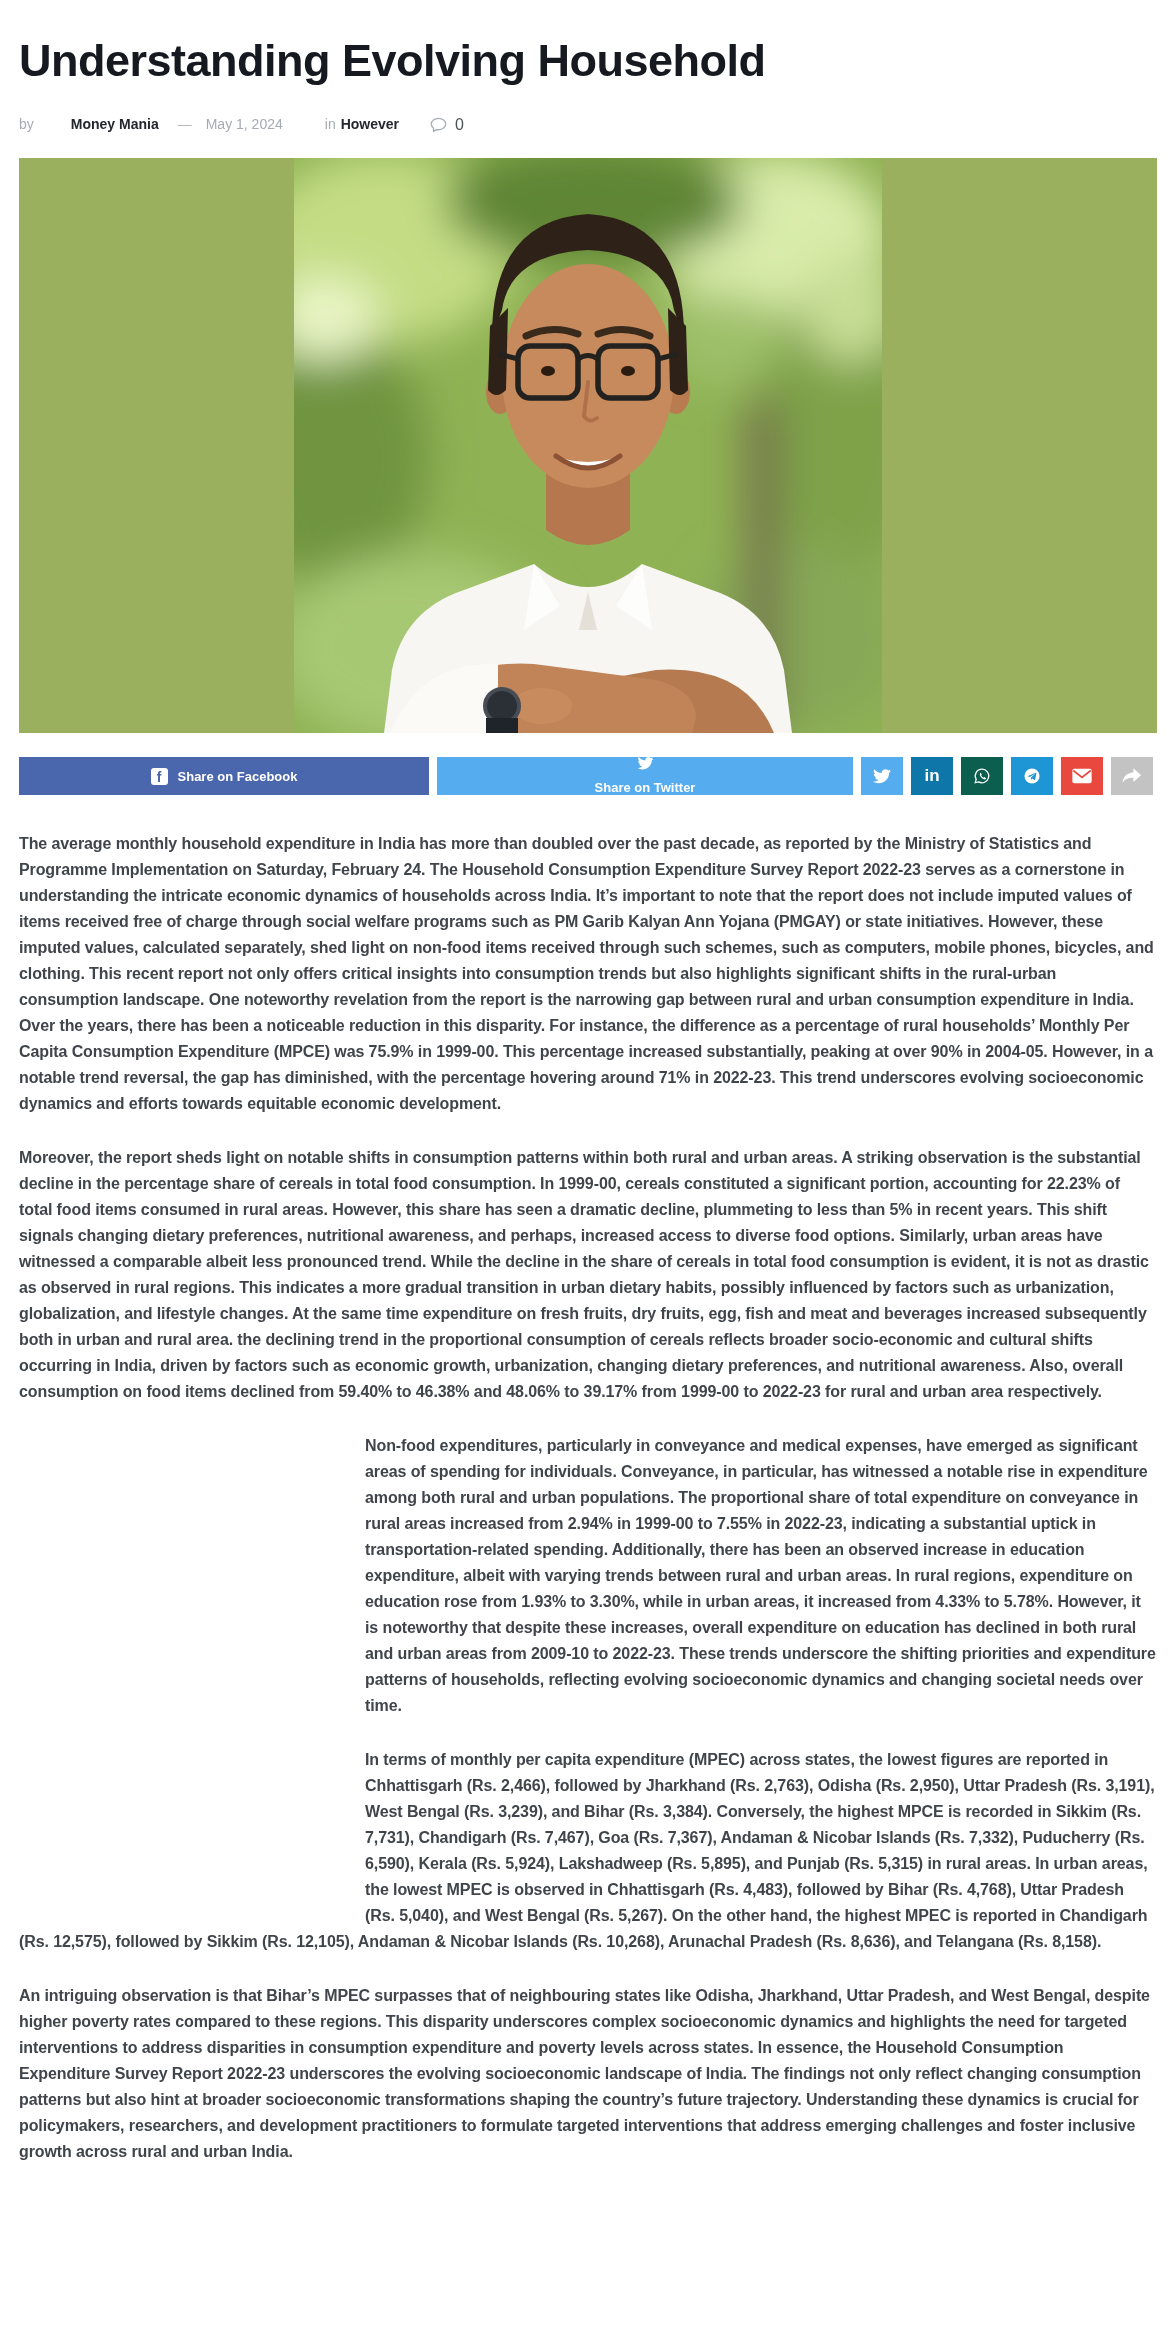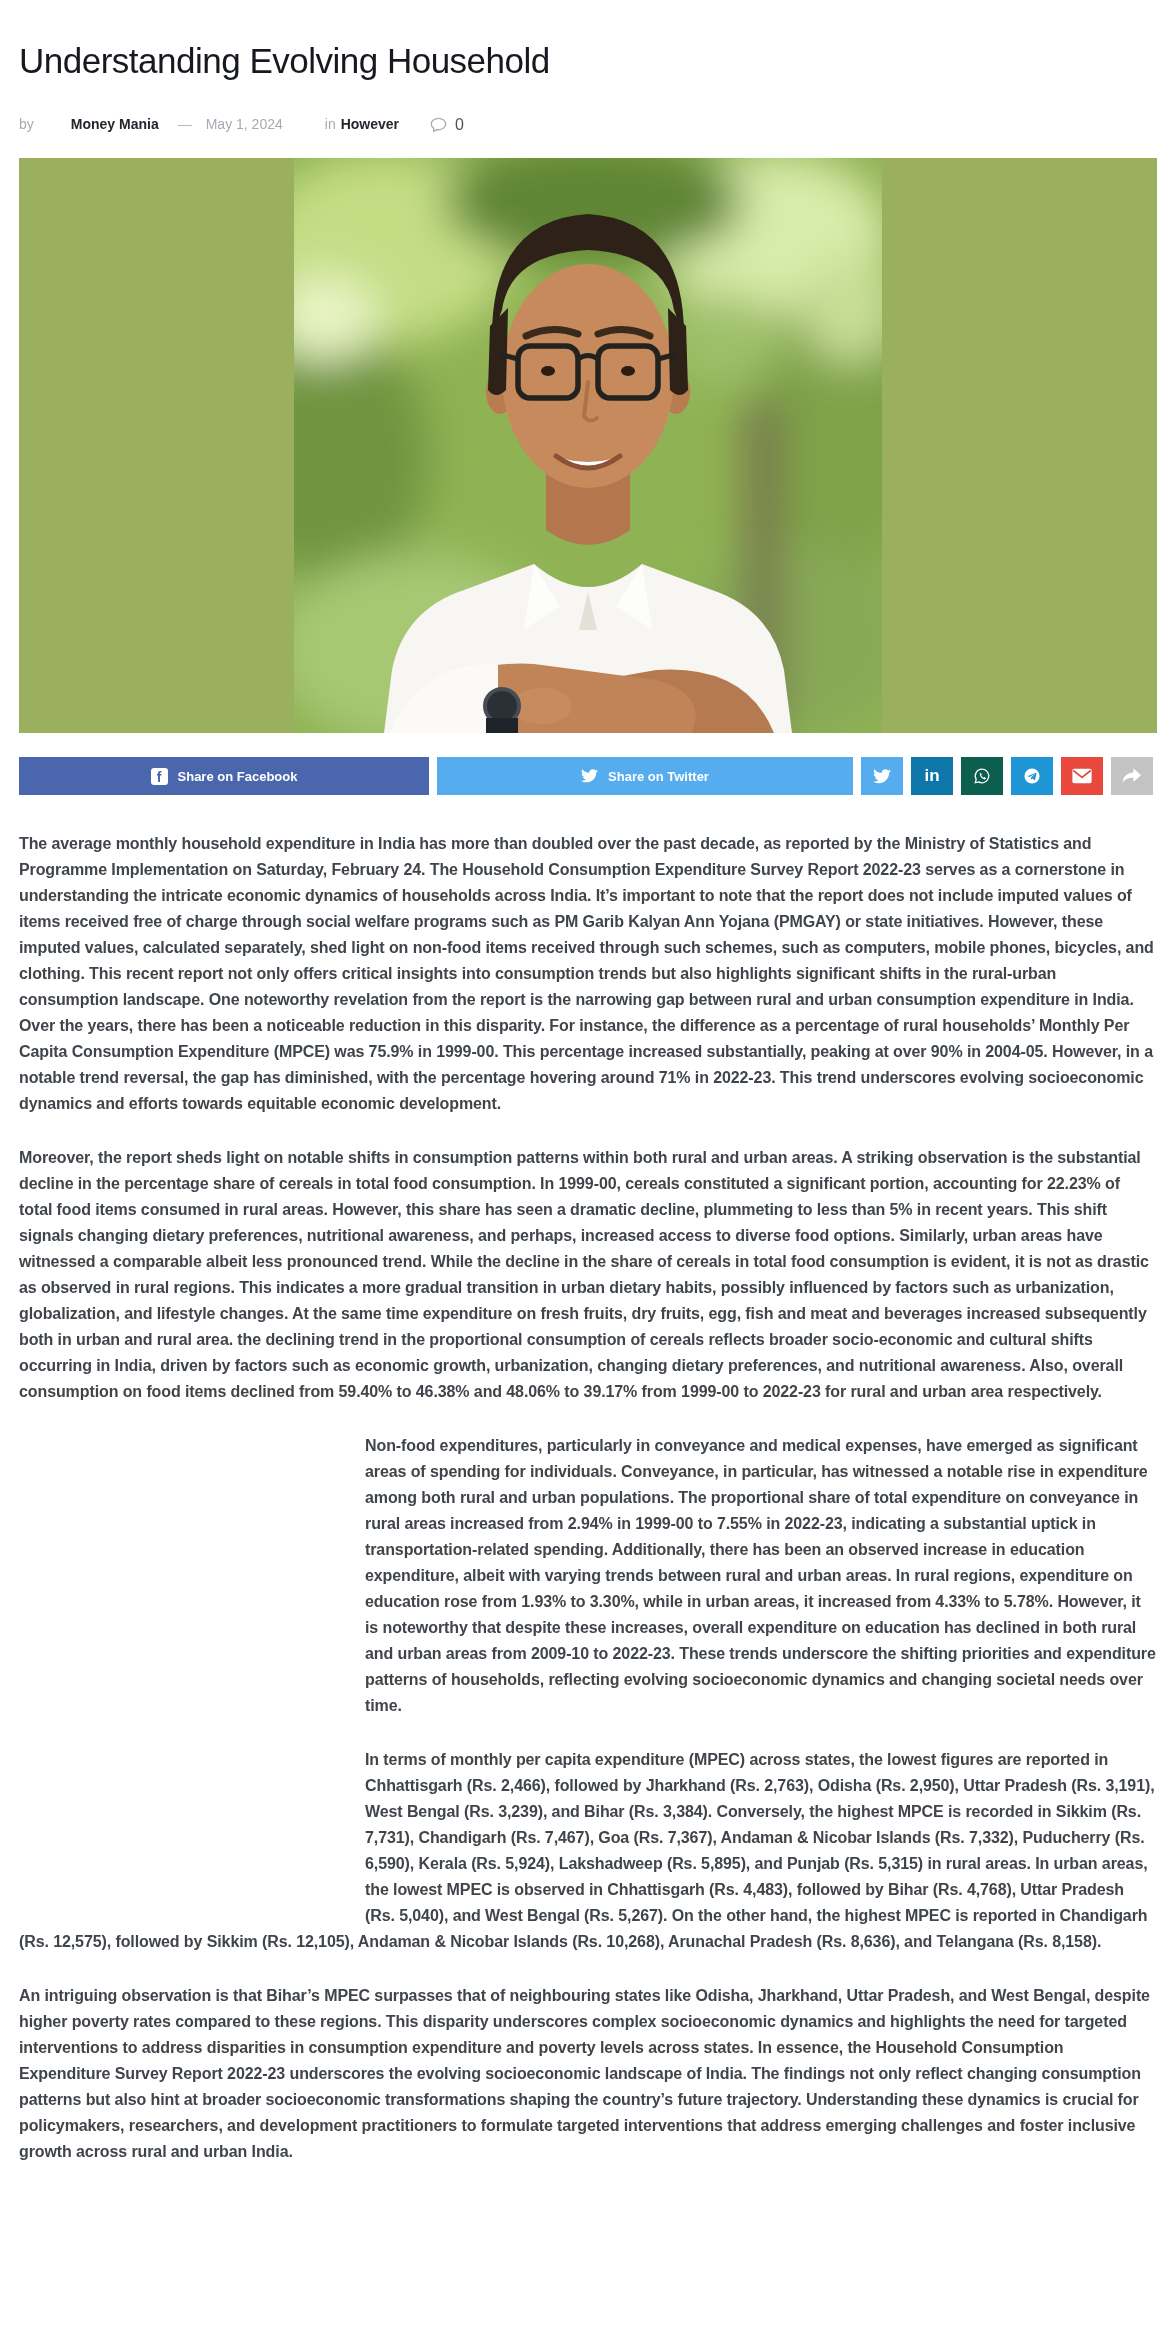--- a/index.html
+++ b/index.html
@@ -6,21 +6,21 @@
   html,body { background:#ffffff; }
   body {
     width: 1176px; height: 2345px; overflow: hidden; margin: 0 auto;
     font-family: "Liberation Sans", sans-serif;
   }
   .page { padding: 0 19px; }
 
   
   h1.post-title {
     margin: 30px 0 0;
-    font-size: 35px; line-height: 62px; font-weight: 400;
+    font-size: 45px; line-height: 62px; font-weight: 700;
     color: #16191f; letter-spacing: -0.5px;
   }
   h1.post-title span { display: block; }
 
   
   .byline {
     margin-top: 24px;
     display: flex; align-items: flex-start;
     font-size: 14px; color: #a6abb2;
   }
@@ -40,21 +40,21 @@
   .hero svg { display:block; }
 
   
   .share-row { margin-top: 24px; display: flex; gap: 8px; height: 38px; }
   .share-btn {
     display: flex; align-items: center; justify-content: center; gap: 10px;
     border: none; color: #fff; font-size: 13px; font-weight: 700;
     font-family: "Liberation Sans", sans-serif; cursor: pointer; height: 38px;
   }
   .share-facebook { width: 410px; background: #4a66ac; }
-  .share-twitter  { width: 416px; background: #55acee; }
+  .share-twitter  { width: 416px; background: #55acee; flex-direction: column; }
   .fb-badge {
     width: 17px; height: 17px; background: #fff; border-radius: 3px;
     color: #4a66ac; font-size: 14px; font-weight: 700;
     display: flex; align-items: flex-end; justify-content: center; line-height: 15px;
   }
   .sq {
     width: 42px; height: 38px; border: none; cursor: pointer;
     display: flex; align-items: center; justify-content: center; padding: 0;
   }
   .sq-twitter  { background: #55acee; }

